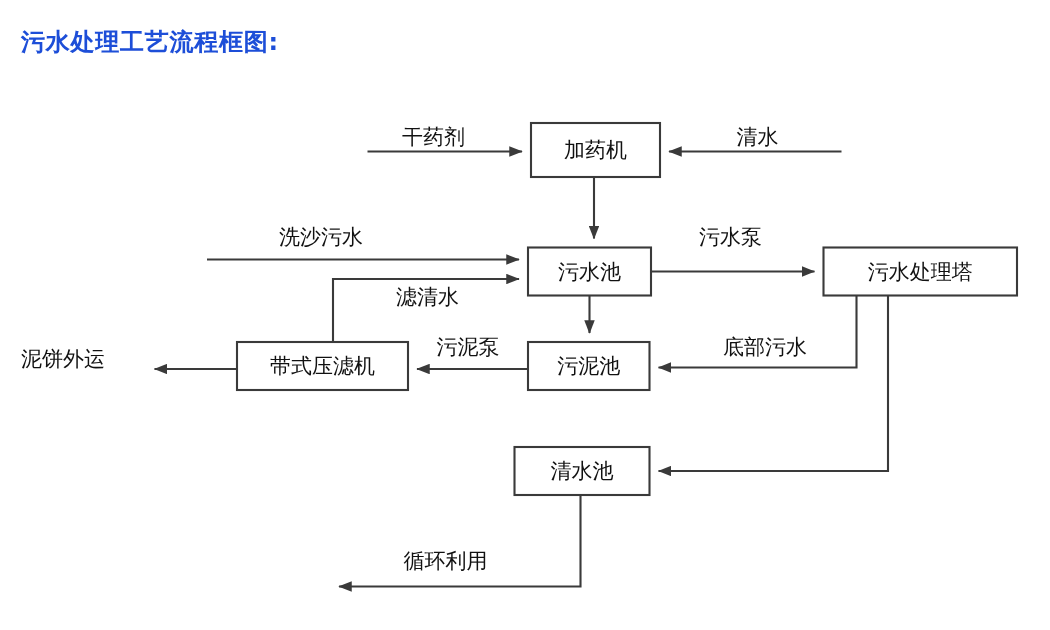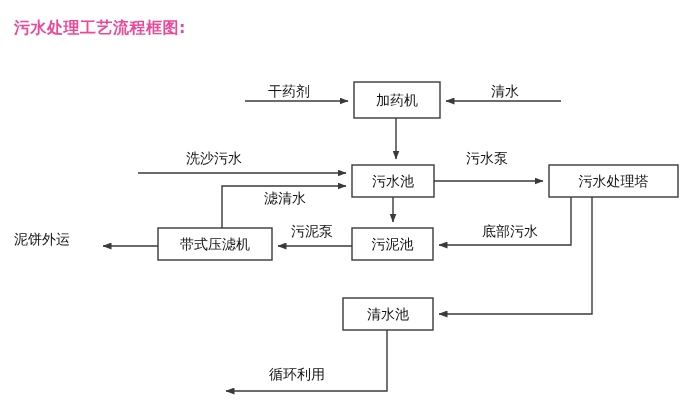--- a/index.html
+++ b/index.html
@@ -19,21 +19,21 @@
     width: 700px;
     height: 420px;
     background: #ffffff;
   }
   .title {
     position: absolute;
     left: 14px;
     top: 18px;
     font-size: 16px;
     font-weight: bold;
-    color: #ec4899;
+    color: #1d4ed8;
     letter-spacing: 0.5px;
     white-space: nowrap;
   }
   svg.flow {
     position: absolute;
     left: 0;
     top: 0;
     width: 700px;
     height: 420px;
   }

